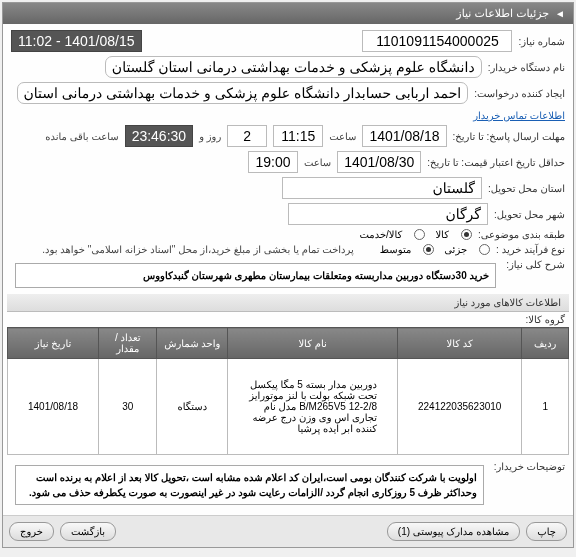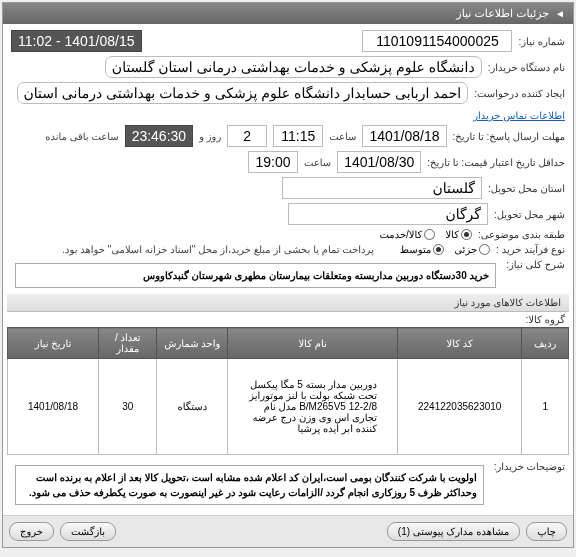--- a/index.html
+++ b/index.html
@@ -56,21 +56,21 @@
   color: #fff;
   border-color: #444;
 }
 .info-link {
   color: #1a5fb4;
   font-size: 10px;
   text-decoration: underline;
   cursor: pointer;
 }
 .radio-group { display: flex; gap: 10px; align-items: center; }
-.radio-item { display: flex; align-items: center; gap: 2px; font-size: 10px; }
+.radio-item { display: flex; align-items: center; gap: 12px; font-size: 10px; }
 .radio {
   width: 11px; height: 11px; border-radius: 50%;
   border: 1px solid #666; display: inline-block; position: relative;
 }
 .radio.checked::after {
   content: ""; position: absolute; top: 2px; left: 2px;
   width: 5px; height: 5px; border-radius: 50%; background: #333;
 }
 .desc-box {
   border: 1px solid #aaa;

